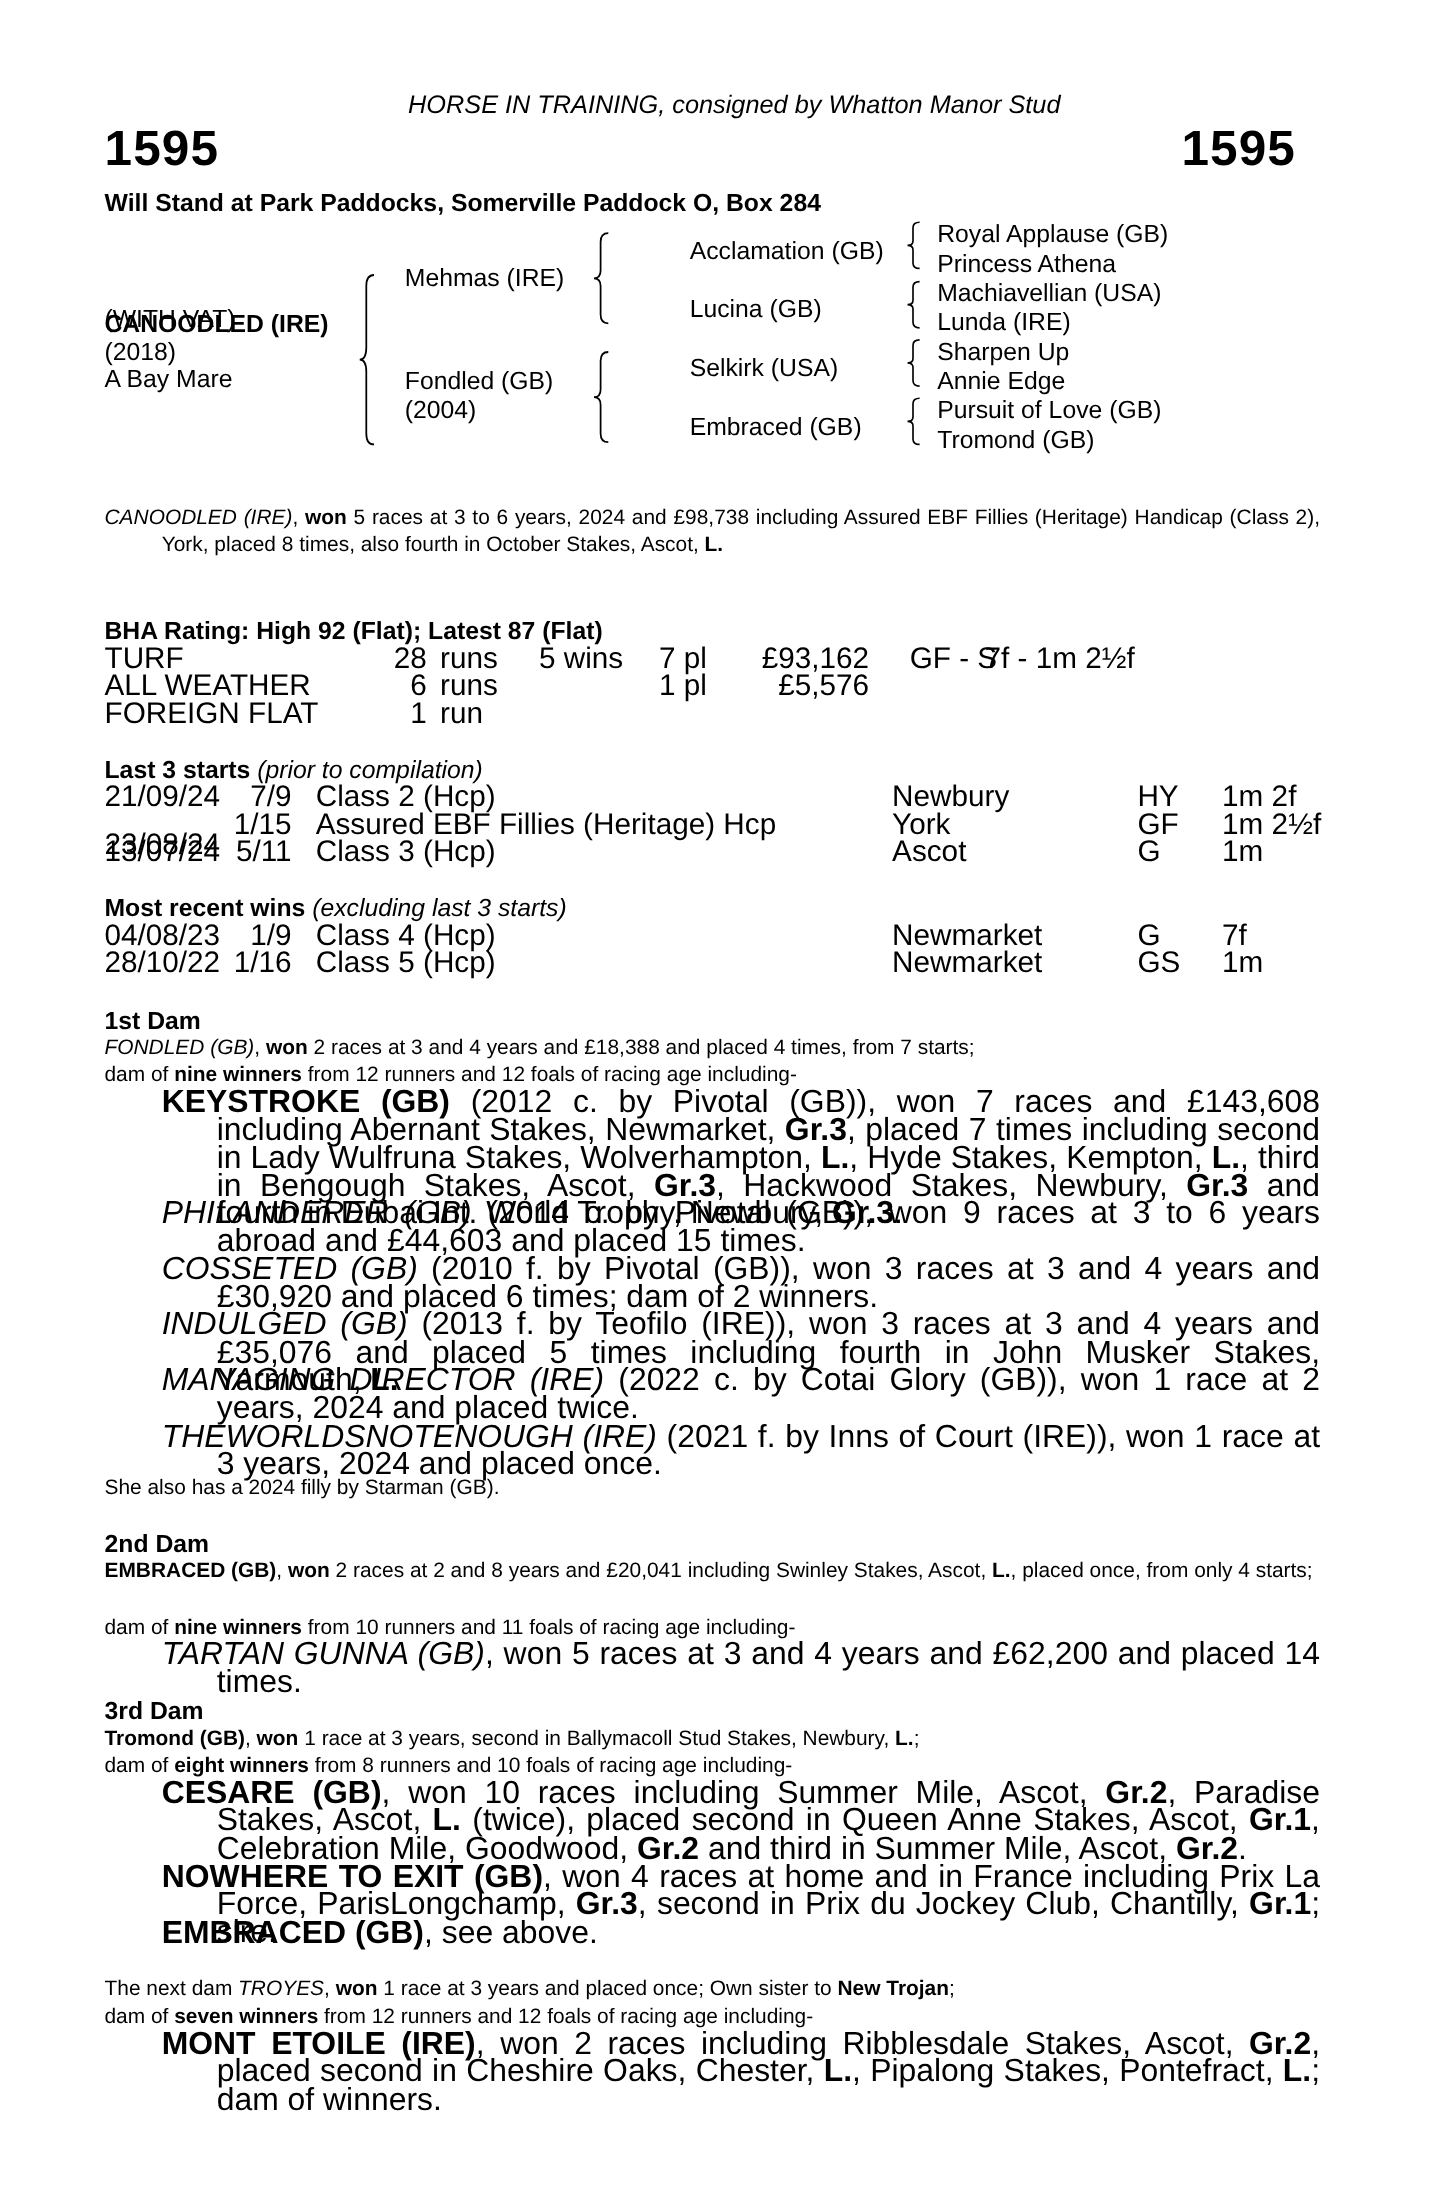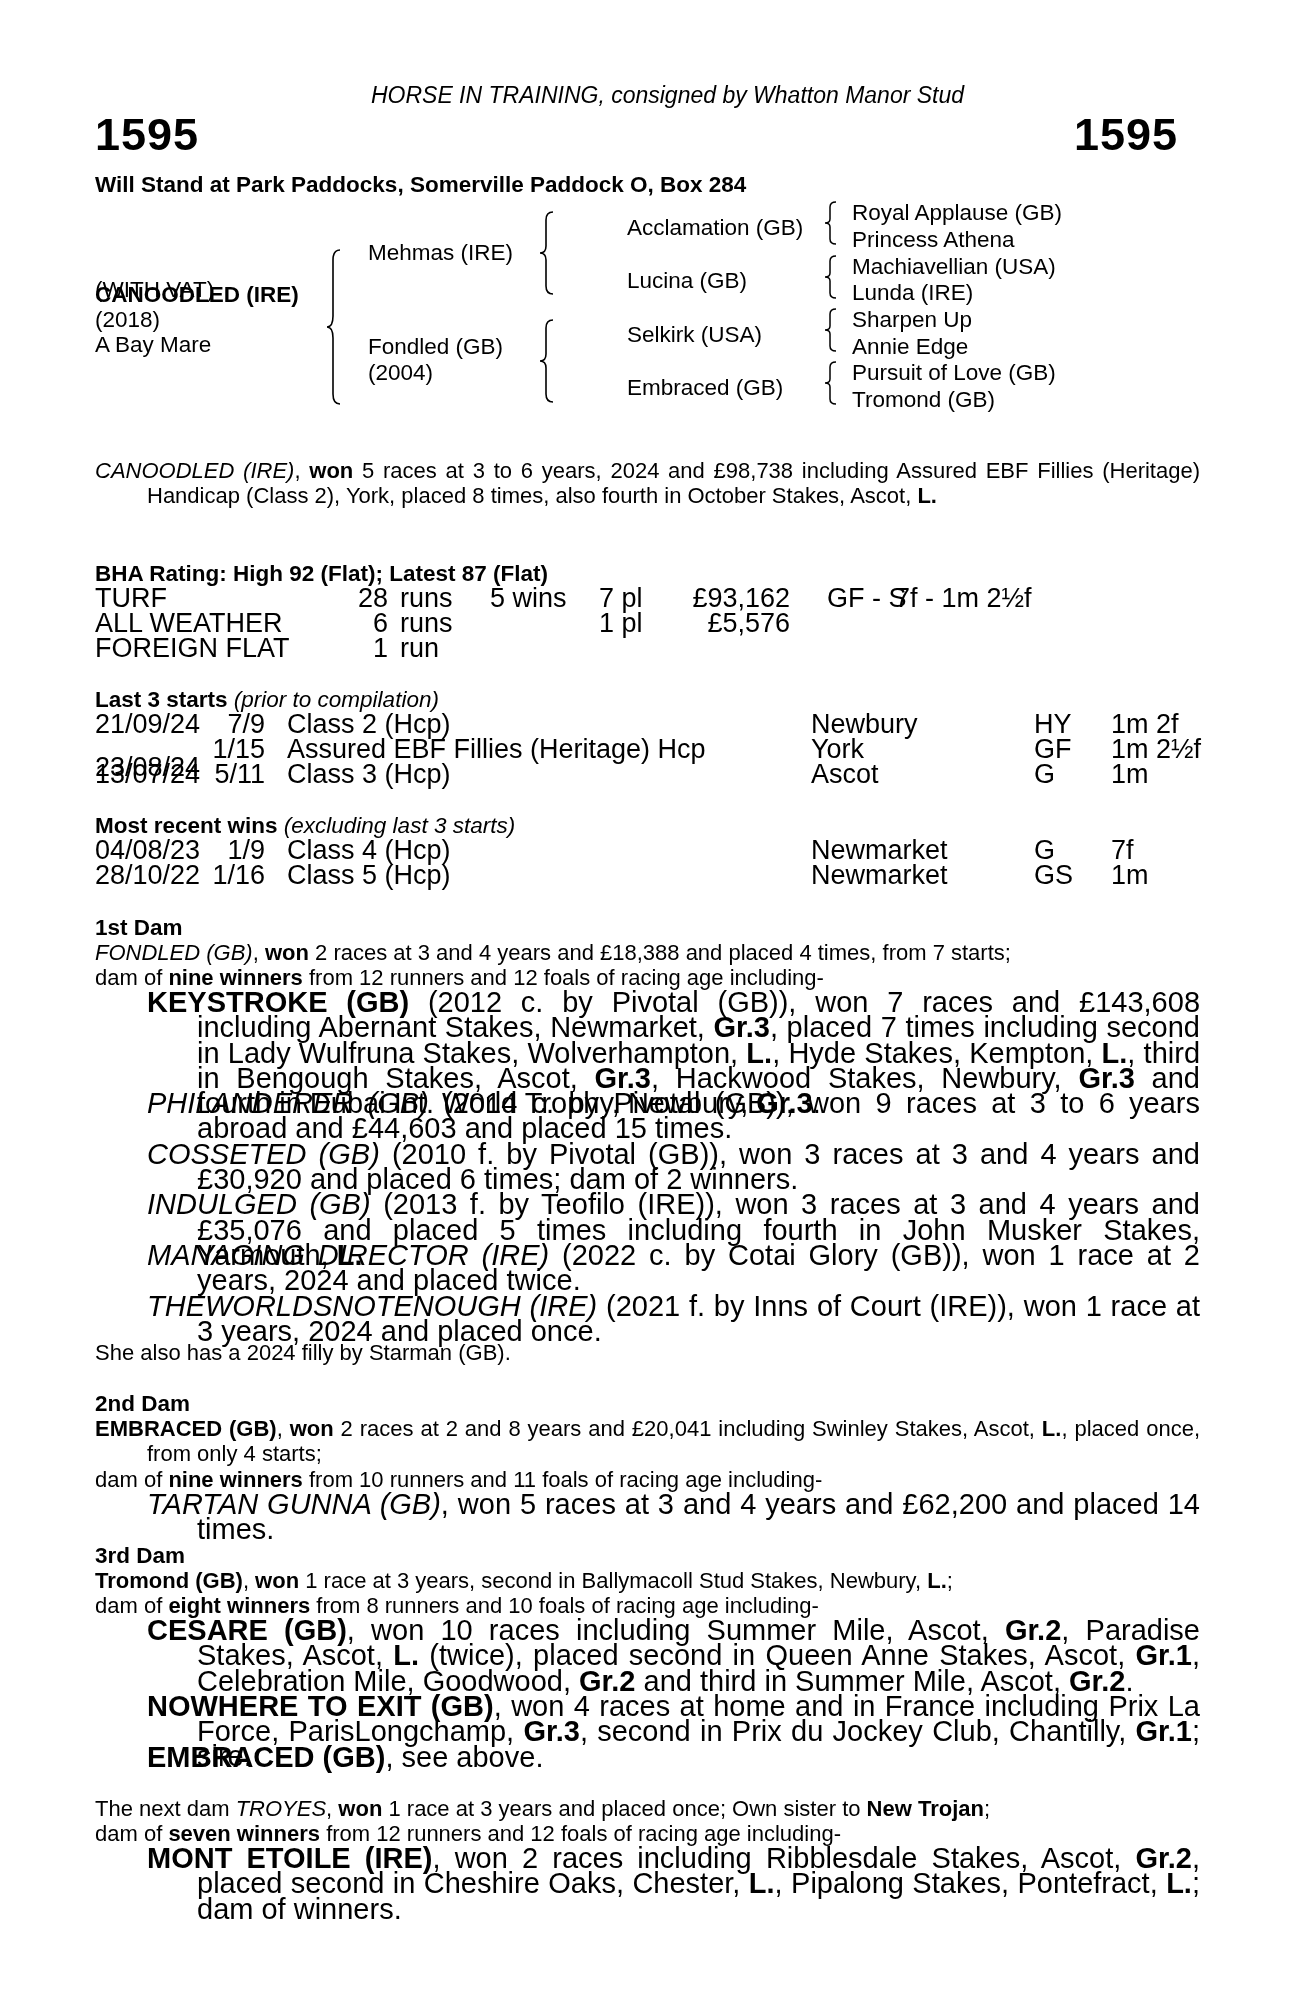--- a/index.html
+++ b/index.html
@@ -8,21 +8,21 @@
   .abs { position:absolute; }
   .hdr-consign { left:0; width:1315px; top:82px; text-align:center; font-style:italic; font-size:23px; line-height:26px; padding-left:20px; box-sizing:border-box; }
   .lotnum { top:112px; font-size:45px; font-weight:bold; line-height:46px; letter-spacing:1px; }
   .lot-left { left:95px; }
   .lot-right { left:1074px; }
   .stand { left:95px; top:172px; font-size:22.5px; font-weight:bold; line-height:26px; }
   b, .b { font-weight:bold; }
   i, .i { font-style:italic; }
   .brace { position:absolute; }
   .ped { position:absolute; font-size:22.5px; line-height:26px; white-space:nowrap; }
-  .para { position:absolute; left:95px; width:1105px; font-size:22px; line-height:25.3px; text-align:justify; }
+  .para { position:absolute; left:95px; width:1105px; font-size:19px; line-height:25.3px; text-align:justify; }
   .hang1 { padding-left:52px; text-indent:-52px; box-sizing:border-box; }
   .prog { position:absolute; left:147px; width:1053px; font-size:29px; line-height:25.3px; text-align:justify;
           padding-left:50px; text-indent:-50px; box-sizing:border-box; }
   .row { position:absolute; font-size:27px; line-height:25.3px; white-space:nowrap; }
   .heading { position:absolute; left:95px; font-size:22.5px; line-height:25.3px; font-weight:bold; white-space:nowrap; }
   .heading .sub { font-weight:normal; font-style:italic; }
   .r { text-align:right; }
 </style>
 </head>
 <body>

